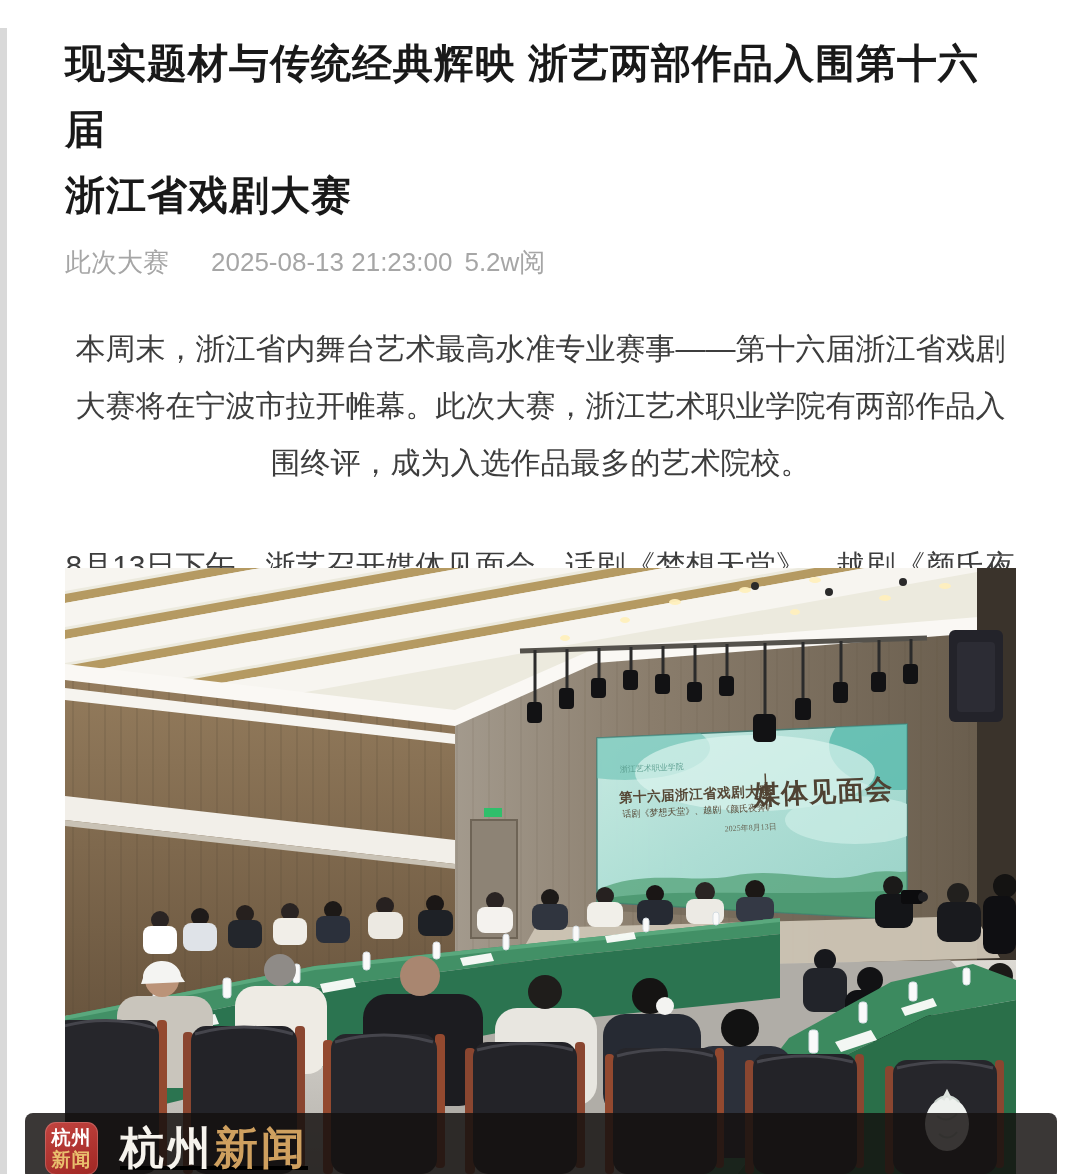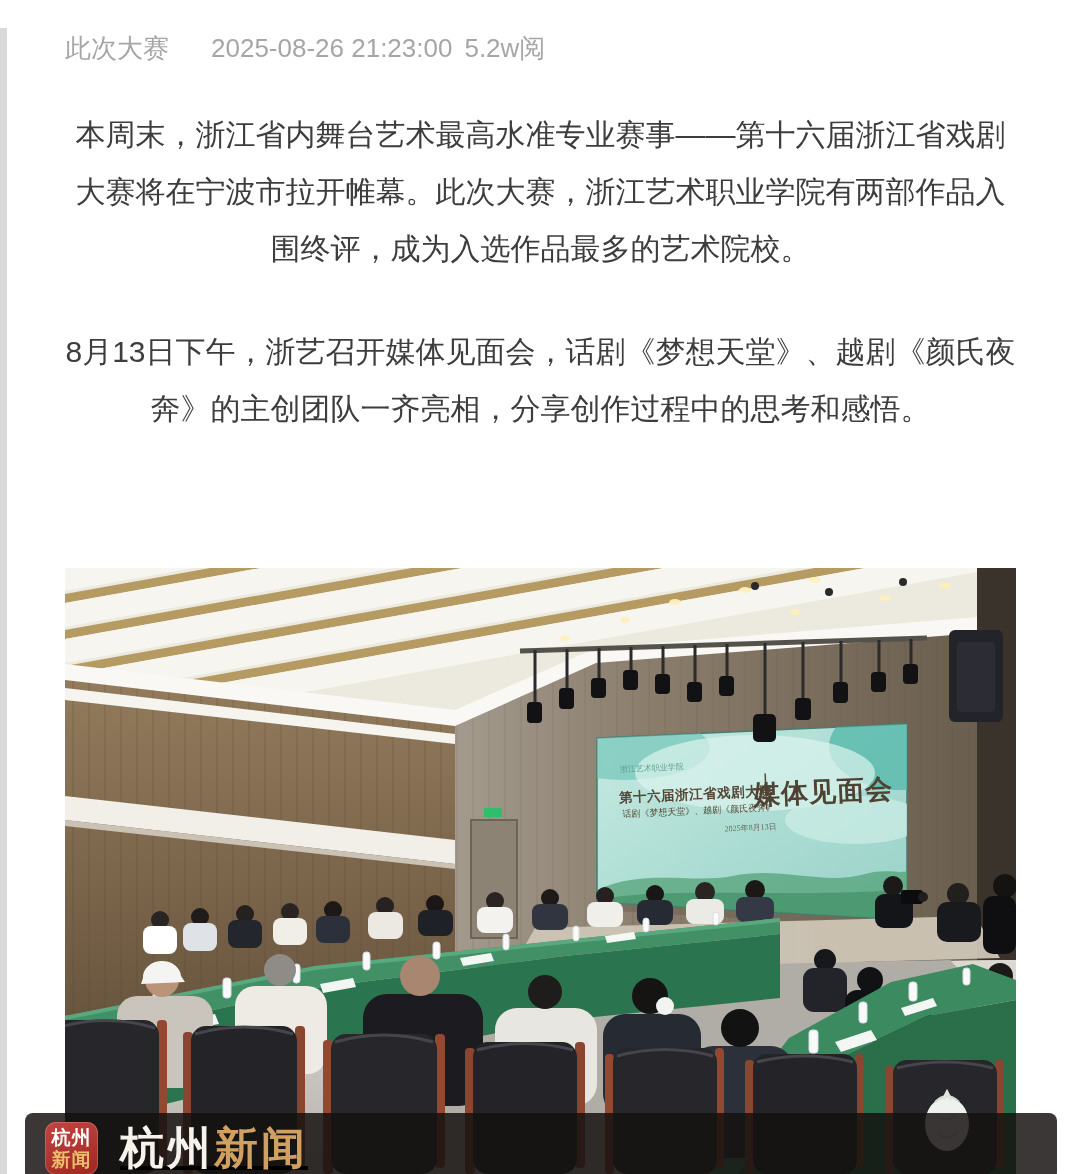--- a/index.html
+++ b/index.html
@@ -28,24 +28,26 @@
   .brand .b1{color:#f6f3ed;}
   .brand .b2{color:#cfa05f;}
 </style>
 </head>
 <body>
 
 <div class="edge-strip"></div>
 
 <div class="content">
   <div class="title">
+    <div>现实题材与传统经典辉映 浙艺两部作品入围第十六届</div>
+    <div>浙江省戏剧大赛</div>
   </div>
   <div class="meta">
     <div class="meta-row1">
-      <span class="src">此次大赛</span><span class="dt">2025-08-26 21:23:00</span><span>5.2w阅</span>
+      <span class="src">此次大赛</span><span class="dt">2025-08-13 21:23:00</span><span>5.2w阅</span>
     </div>
   </div>
   <div class="paras">
     <p>本周末，浙江省内舞台艺术最高水准专业赛事——第十六届浙江省戏剧大赛将在宁波市拉开帷幕。此次大赛，浙江艺术职业学院有两部作品入围终评，成为入选作品最多的艺术院校。</p>
     <p>8月13日下午，浙艺召开媒体见面会，话剧《梦想天堂》、越剧《颜氏夜奔》的主创团队一齐亮相，分享创作过程中的思考和感悟。</p>
   </div>
 </div>
 
 <div class="photo">
 <svg width="951" height="606" viewBox="0 0 951 606" xmlns="http://www.w3.org/2000/svg">

